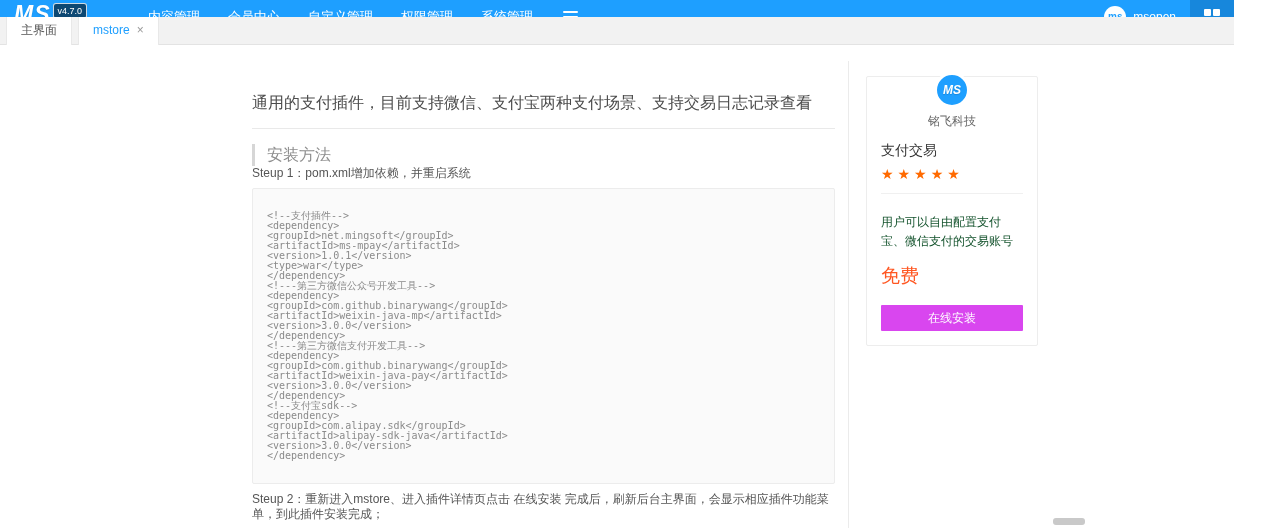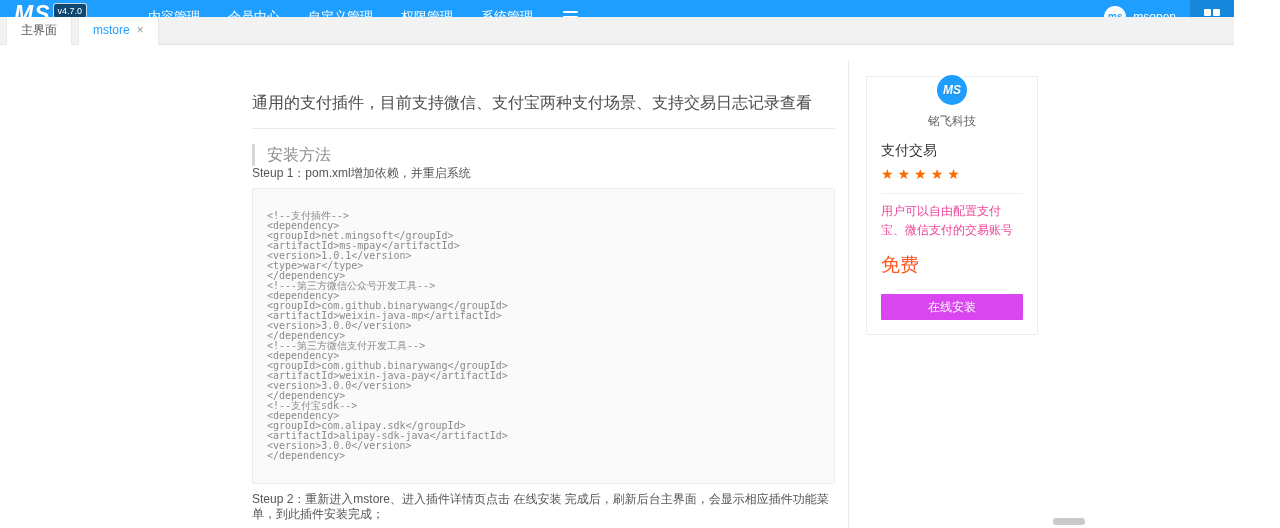--- a/index.html
+++ b/index.html
@@ -42,21 +42,21 @@
   
   .v-divider { position:absolute; left:848px; top:61px; bottom:0; width:1px; background:#ebebeb; }
   .card { position:absolute; left:866px; top:76px; width:172px; background:#fff; border:1px solid #ededed; border-radius:2px; padding:0 14px 14px; }
   .vendor-logo { width:36px; height:36px; border-radius:50%; background:#1E9FFF; border:3px solid #fff; margin:-5px auto 0;
                  display:flex; align-items:center; justify-content:center; color:#fff; font-style:italic; font-weight:bold; font-size:12px;
                  text-shadow:0 1px 1px rgba(0,0,0,.15); }
   .vendor-name { text-align:center; font-size:12px; color:#666; margin-top:5px; }
   .plugin-name { margin-top:12px; font-size:14px; color:#333; }
   .stars { margin-top:5px; color:#FF6A00; font-size:14px; letter-spacing:4px; line-height:18px; }
   .card-divider { margin-top:10px; border:none; border-top:1px solid #f0f0f0; }
-  .desc { margin-top:8px; font-size:12px; color:#ec4899; line-height:19px; }
+  .desc { margin-top:19px; font-size:12px; color:#14532d; line-height:19px; }
   .price { margin-top:12px; font-size:19px; color:#FF5722; }
   .install-btn { margin-top:16px; height:26px; background:#d946ef; color:#fff; font-size:12px; display:flex; align-items:center; justify-content:center; border-radius:1px; cursor:pointer; }
 
   
   .h-scroll-thumb { position:absolute; left:1053px; top:518px; width:32px; height:7px; background:#c9c9c9; border-radius:3px; }
 </style>
 </head>
 <body>
 
 <div id="app">

